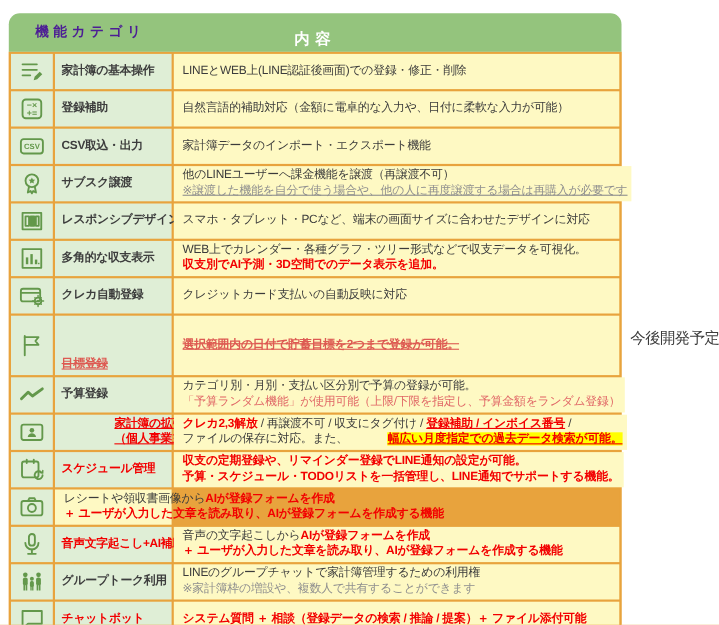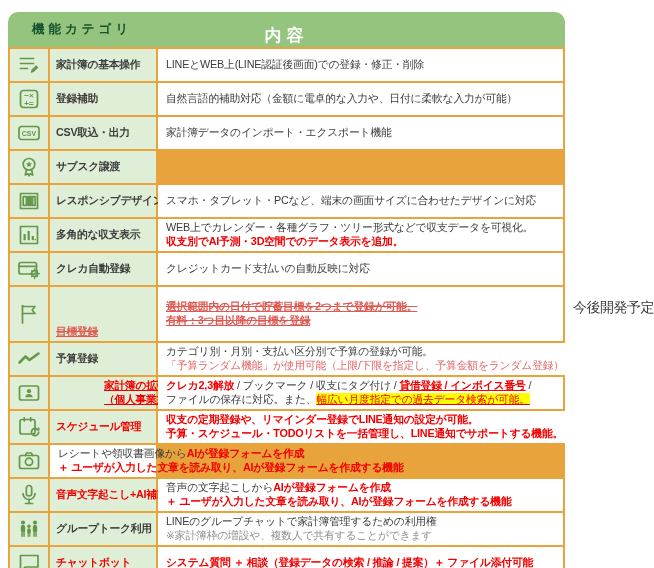--- a/index.html
+++ b/index.html
@@ -9,25 +9,25 @@
     -webkit-font-smoothing:antialiased;
   }
   .stage{position:absolute;inset:0;}
   .board{position:absolute;left:8px;top:12px;width:557px;}
   .hdr{
     height:35px;background:var(--hdr-green,#94c47d);
     border-radius:10px 10px 0 0;position:relative;
   }
   .hdr-cat{
     position:absolute;left:24px;top:0;height:35px;display:flex;align-items:center;
-    color:#14532d;font-weight:bold;font-size:12.5px;letter-spacing:4px;
+    color:#4c1d95;font-weight:bold;font-size:12.5px;letter-spacing:4px;
   }
   .hdr-content{
     position:absolute;left:0;right:0;top:0;height:47px;display:flex;align-items:center;justify-content:center;
-    color:#fff;font-weight:bold;font-size:17px;letter-spacing:5px;
+    color:#fff;font-weight:bold;font-size:14px;letter-spacing:5px;
   }
   .tbl{
     border:2px solid var(--gold,#e8a33d);
     background:var(--gold,#e8a33d);
     display:flex;flex-direction:column;gap:2px;
   }
   .row{
     display:grid;grid-template-columns:38px 106px 1fr;gap:2px;
     background:var(--gold,#e8a33d);min-height:32px;
   }
@@ -39,32 +39,32 @@
   .icon-cell svg{width:24px;height:24px;display:block;}
   .cat-cell{
     background:var(--cell-green,#dfeed6);flex-direction:column;justify-content:center;
     padding:2px 3px 2px 6px;
   }
   .cat-line{
     font-size:10.8px;font-weight:bold;line-height:13.5px;letter-spacing:-0.3px;
     white-space:nowrap;color:#3d3d3d;
   }
   .content-cell{
-    background:#ffffff;flex-direction:column;justify-content:center;padding:2px 4px 2px 8px;
+    background:#fef9c3;flex-direction:column;justify-content:center;padding:2px 4px 2px 8px;
   }
   .content-line{font-size:10.8px;line-height:13.8px;white-space:nowrap;letter-spacing:-0.2px;}
   
   .seg-plain{color:#3b3b3b;}
   .seg-redb{color:var(--red-bold,#f20000);font-weight:bold;}
   .seg-red{color:var(--red-light,#e06666);}
   .seg-redstrike{color:#dd5a52;font-weight:bold;text-decoration-line:underline line-through;}
   .seg-gray{color:#8f8f8f;}
   .seg-grayu{color:#8f8f8f;text-decoration:underline;}
   .seg-redbu{color:var(--red-bold,#f20000);font-weight:bold;text-decoration:underline;}
-  .seg-redhl{color:var(--red-bold,#f20000);font-weight:normal;text-decoration:underline;background:var(--hl-yellow,#ffff00);}
+  .seg-redhl{color:var(--red-bold,#f20000);font-weight:bold;text-decoration:underline;background:var(--hl-yellow,#ffff00);margin-left:36px;}
   
   .cat-black{color:#3d3d3d;}
   .cat-red{color:var(--red-bold,#f20000);}
   .cat-redu{color:var(--red-bold,#f20000);text-decoration:underline;padding-left:48px;}
   .cat-redstrike{color:#dd5a52;text-decoration-line:underline line-through;margin-top:36px;}
   .annotation{
     position:absolute;left:573px;top:299px;font-size:14px;color:#3b3b3b;
     white-space:nowrap;letter-spacing:-0.5px;
   }
 </style>
@@ -125,20 +125,24 @@
           <div class="cell icon-cell">
             <svg viewBox="0 0 24 24" fill="none" stroke="currentColor" stroke-width="1.7" stroke-linecap="round" stroke-linejoin="round">
               <circle cx="12" cy="9.3" r="5.8"></circle>
               <path d="M12 6.4l.9 1.8 2 .3-1.45 1.4.35 2-1.8-.95-1.8.95.35-2L9.1 8.5l2-.3z" fill="currentColor" stroke="none"></path>
               <path d="M9.4 14.6L8.3 20l2.5-1.3 1.2 2.1 1.2-2.1 2.5 1.3-1.1-5.4"></path>
             </svg>
           </div>
           <div class="cell cat-cell">
             <div class="cat-line cat-black">サブスク譲渡</div>
           </div>
+          <div class="cell content-cell">
+            <div class="content-line"><span class="seg-plain">他のLINEユーザーへ課金機能を譲渡（再譲渡不可）</span></div>
+            <div class="content-line"><span class="seg-grayu">※譲渡した機能を自分で使う場合や、他の人に再度譲渡する場合は再購入が必要です</span></div>
+          </div>
         </div>
         <div class="row">
           <div class="cell icon-cell">
             <svg viewBox="0 0 24 24" fill="none" stroke="currentColor" stroke-width="1.7" stroke-linecap="round" stroke-linejoin="round">
               <rect x="3.5" y="4.5" width="17" height="15"></rect>
               <rect x="6.2" y="7.7" width="3.2" height="8.6"></rect>
               <rect x="10.9" y="7.7" width="3.2" height="8.6" fill="currentColor"></rect>
               <rect x="15.6" y="7.7" width="2.6" height="8.6"></rect>
             </svg>
           </div>
@@ -189,21 +193,20 @@
             <svg viewBox="0 0 24 24" fill="none" stroke="currentColor" stroke-width="1.7" stroke-linecap="round" stroke-linejoin="round">
               <path d="M5.5 21V3.5"></path>
               <path d="M5.5 4.5H18l-2.8 3.5L18 11.5H5.5"></path>
             </svg>
           </div>
           <div class="cell cat-cell">
             <div class="cat-line cat-redstrike">目標登録</div>
           </div>
           <div class="cell content-cell">
             <div class="content-line"><span class="seg-redstrike">選択範囲内の日付で貯蓄目標を2つまで登録が可能。</span></div>
-            <div class="content-line"><span class="seg-redstrike">有料：3つ目以降の目標を登録</span></div>
           </div>
         </div>
         <div class="row">
           <div class="cell icon-cell">
             <svg viewBox="0 0 24 24" fill="none" stroke="currentColor" stroke-width="1.7" stroke-linecap="round" stroke-linejoin="round">
               <polyline stroke-width="2.6" points="2.5,15.5 8.5,9.5 12.5,13 21.5,6.5"></polyline>
             </svg>
           </div>
           <div class="cell cat-cell">
             <div class="cat-line cat-black">予算登録</div>
@@ -219,21 +222,21 @@
               <rect x="2.5" y="5" width="19" height="14" rx="2"></rect>
               <circle cx="12" cy="10.2" r="2.1" fill="currentColor" stroke="none"></circle>
               <path d="M8.2 16.3c.4-2.3 2-3.4 3.8-3.4s3.4 1.1 3.8 3.4z" fill="currentColor" stroke="none"></path>
             </svg>
           </div>
           <div class="cell cat-cell">
             <div class="cat-line cat-redu">家計簿の拡張登録</div>
             <div class="cat-line cat-redu">（個人事業主向け）</div>
           </div>
           <div class="cell content-cell">
-            <div class="content-line"><span class="seg-redb">クレカ2,3解放</span><span class="seg-plain"> / ブックマーク / 収支にタグ付け / </span><span class="seg-redbu">貸借登録 / インボイス番号</span><span class="seg-plain"> /</span></div>
+            <div class="content-line"><span class="seg-redb">クレカ2,3解放</span><span class="seg-plain"> / 再譲渡不可 / 収支にタグ付け / </span><span class="seg-redbu">登録補助 / インボイス番号</span><span class="seg-plain"> /</span></div>
             <div class="content-line"><span class="seg-plain">ファイルの保存に対応。また、</span><span class="seg-redhl">幅広い月度指定での過去データ検索が可能。</span></div>
           </div>
         </div>
         <div class="row">
           <div class="cell icon-cell">
             <svg viewBox="0 0 24 24" fill="none" stroke="currentColor" stroke-width="1.7" stroke-linecap="round" stroke-linejoin="round">
               <rect x="3" y="4.5" width="15" height="14.5" rx="2"></rect>
               <path d="M7.3 2.8v3.2M13.7 2.8v3.2"></path>
               <path d="M21.7 17a3.6 3.6 0 1 1-1.1-2.6"></path>
               <path stroke-width="1.3" d="M21.9 12.8l-.1 2.3-2.2-.5"></path>

